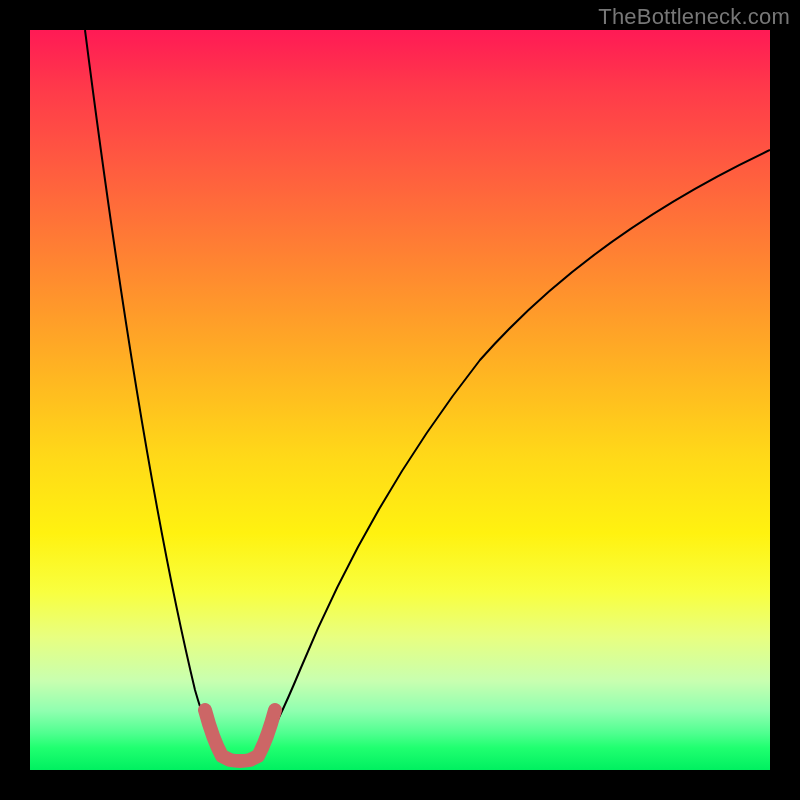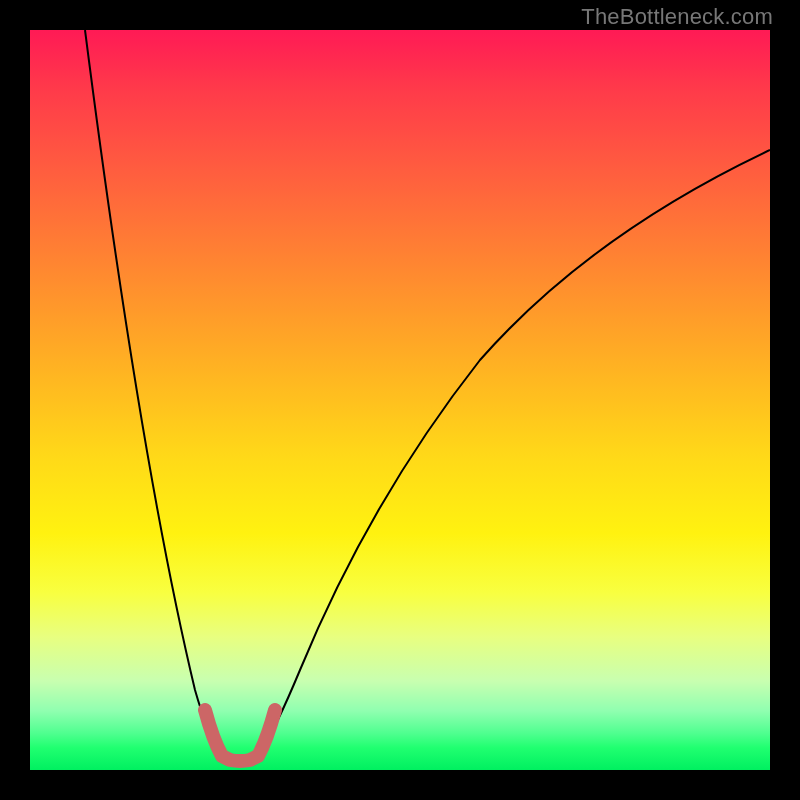--- a/index.html
+++ b/index.html
@@ -13,21 +13,21 @@
   }
   .outer {
     position: relative;
     width: 800px;
     height: 800px;
     background: #000;
   }
   .attribution {
     position: absolute;
     top: 4px;
-    right: 27px;
+    right: 10px;
     color: #777;
     font-size: 22px;
     letter-spacing: 0.2px;
     z-index: 10;
     user-select: none;
   }
   .plot-frame {
     position: absolute;
     left: 30px;
     top: 30px;

